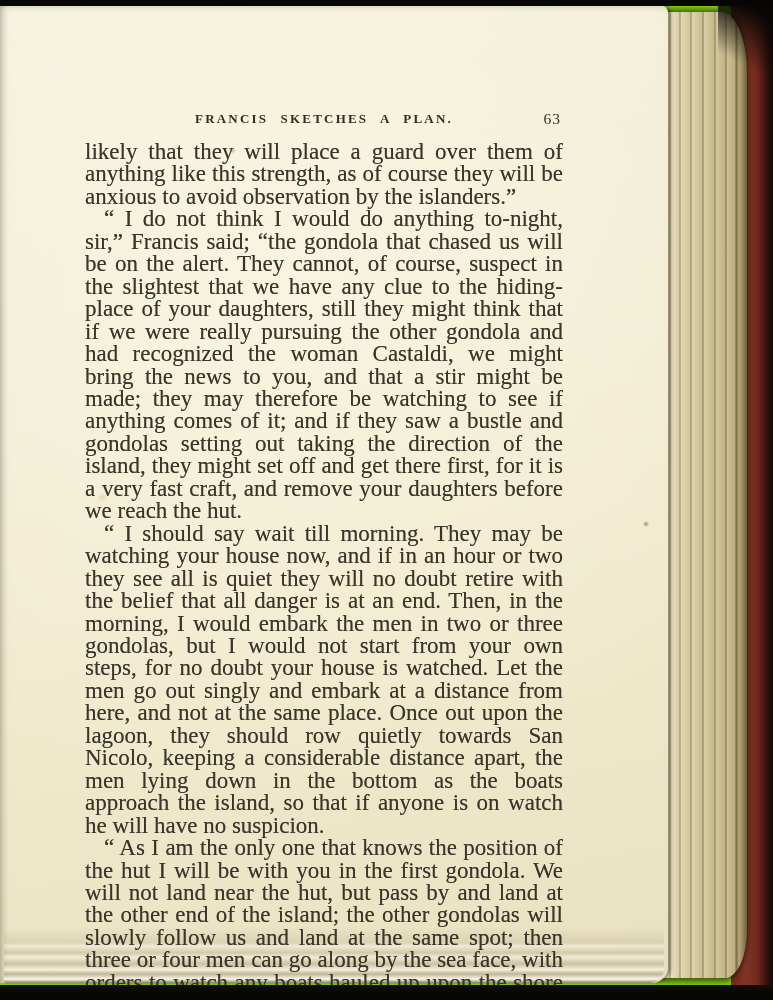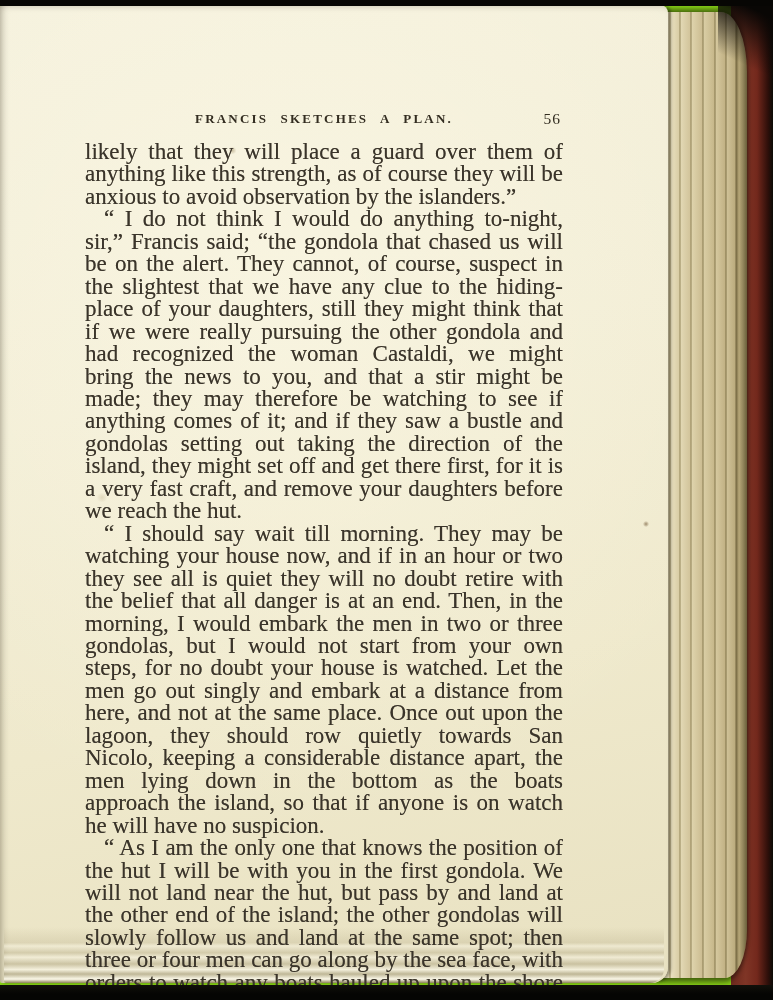--- a/index.html
+++ b/index.html
@@ -112,21 +112,21 @@
 
   <div class="edge-stack-right"></div>
 
   <div class="page">
     <div class="spot-a"></div>
     <div class="spot-b"></div>
     <div class="spot-c"></div>
 
     <div class="running-head">
       <span class="running-title">FRANCIS SKETCHES A PLAN.</span>
-      <span class="page-number">56</span>
+      <span class="page-number">63</span>
     </div>
 
     <div class="text-block">
       <p class="no-indent">likely that they will place a guard over them of anything like this strength, as of course they will be anxious to avoid observation by the islanders.”</p>
       <p>“ I do not think I would do anything to-night, sir,” Francis said; “the gondola that chased us will be on the alert.  They cannot, of course, suspect in the slightest that we have any clue to the hiding-place of your daughters, still they might think that if we were really pursuing the other gondola and had recognized the woman Castaldi, we might bring the news to you, and that a stir might be made; they may therefore be watching to see if anything comes of it; and if they saw a bustle and gondolas setting out taking the direction of the island, they might set off and get there first, for it is a very fast craft, and remove your daughters before we reach the hut.</p>
       <p>“ I should say wait till morning.  They may be watching your house now, and if in an hour or two they see all is quiet they will no doubt retire with the belief that all danger is at an end.  Then, in the morning, I would embark the men in two or three gondolas, but I would not start from your own steps, for no doubt your house is watched.  Let the men go out singly and embark at a distance from here, and not at the same place.  Once out upon the lagoon, they should row quietly towards San Nicolo, keeping a considerable distance apart, the men lying down in the bottom as the boats approach the island, so that if anyone is on watch he will have no suspicion.</p>
       <p>“ As I am the only one that knows the position of the hut I will be with you in the first gondola.  We will not land near the hut, but pass by and land at the other end of the island; the other gondolas will slowly follow us and land at the same spot; then three or four men can go along by the sea face, with orders to watch any boats hauled up upon the shore there and stop any party making down towards them.  The rest of us will walk straight to the hut, and, as it lies among sand-hills,</p>
     </div>
   </div>
 

